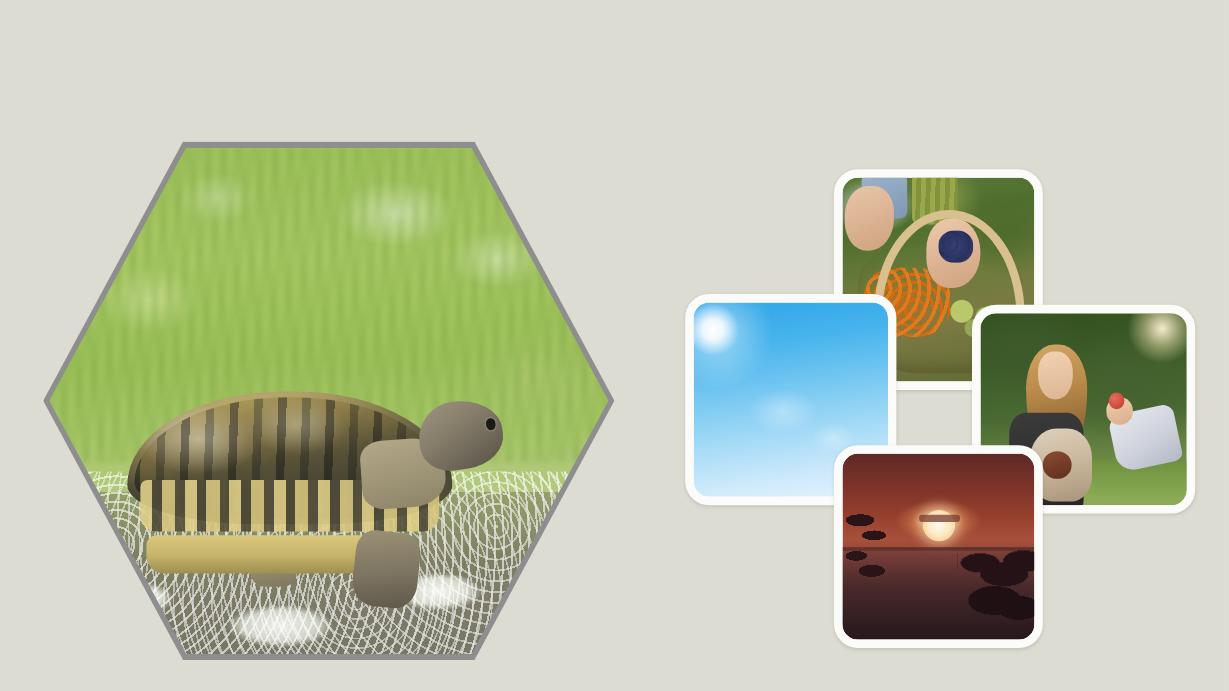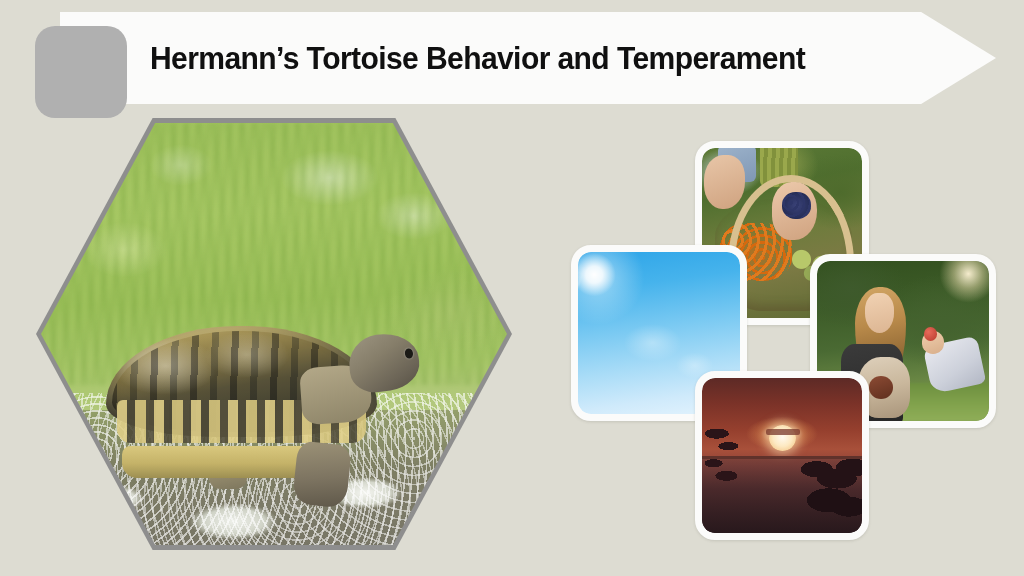--- a/index.html
+++ b/index.html
@@ -579,25 +579,20 @@
       radial-gradient(ellipse 17px 9px at 82% 20%, #241216 0 100%, rgba(0,0,0,0)),
       radial-gradient(ellipse 22px 12px at 46% 62%, #1f1014 0 100%, rgba(0,0,0,0)),
       radial-gradient(ellipse 18px 10px at 76% 70%, #1f1014 0 100%, rgba(0,0,0,0));
   }
 </style>
 </head>
 <body>
 
 <div class="slide">
 
-  <div class="header-band">
-    <div class="band-plate"></div>
-    <div class="band-hex-soft"></div>
-    <div class="band-title">Hermann’s Tortoise Behavior and Temperament</div>
-  </div>
 
   <div class="hero-hex-wrap">
     <div class="hero-hex-border"></div>
     <div class="hero-hex-photo">
       <div class="tortoise-scene">
         <div class="grass-blur"></div>
         <div class="ground-rocks"></div>
         <div class="rock-speckle"></div>
         <div class="tort-body">
           <div class="tort-leg-back"></div>

